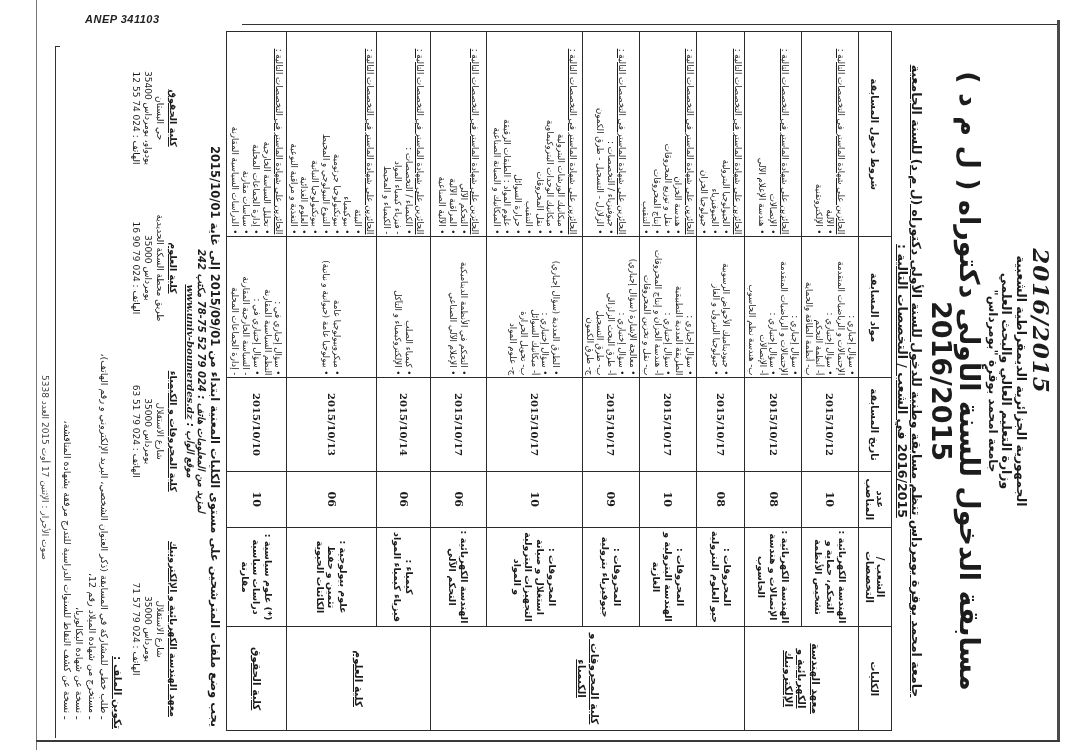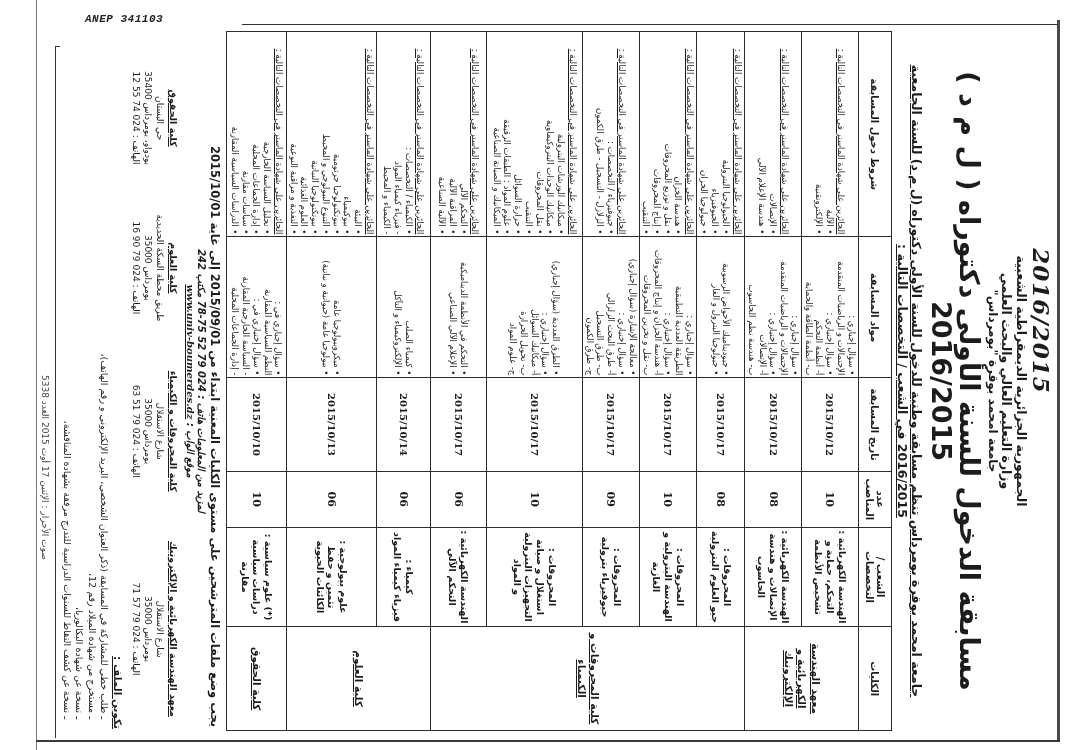--- a/index.html
+++ b/index.html
@@ -10,21 +10,21 @@
   }
   
   .paper-edge-left{position:absolute;left:36px;top:0;height:750px;border-left:1px solid #777;}
   .rule-top{position:absolute;left:242px;top:24px;width:816px;border-top:1.6px solid #333;}
   .frame-left{position:absolute;left:55px;top:46px;height:692px;border-left:1.6px solid #333;}
   .frame-top-stub{position:absolute;left:55px;top:46px;width:150px;border-top:1.6px solid #333;}
   .frame-right{position:absolute;left:1057px;top:20px;height:722px;border-left:3px solid #4a4a4a;}
   .frame-bottom{position:absolute;left:36px;top:740px;width:1024px;border-top:2.5px solid #3a3a3a;}
   .anep{
     position:absolute;left:85px;top:13px;
-    font-family:Liberation Mono, monospace;font-style:italic;font-weight:bold;
+    font-family:Liberation Sans, sans-serif;font-style:italic;font-weight:bold;
     font-size:11px;letter-spacing:.5px;color:#222;
   }
   .credit{
     position:absolute;left:50px;top:292px;width:268px;
     transform:translateX(0) rotate(90deg);transform-origin:0 0;
     font-size:9px;color:#444;white-space:nowrap;direction:rtl;text-align:right;
   }
   
   .ad-holder{position:absolute;left:60px;top:28px;width:996px;height:706px;}
   .page{

